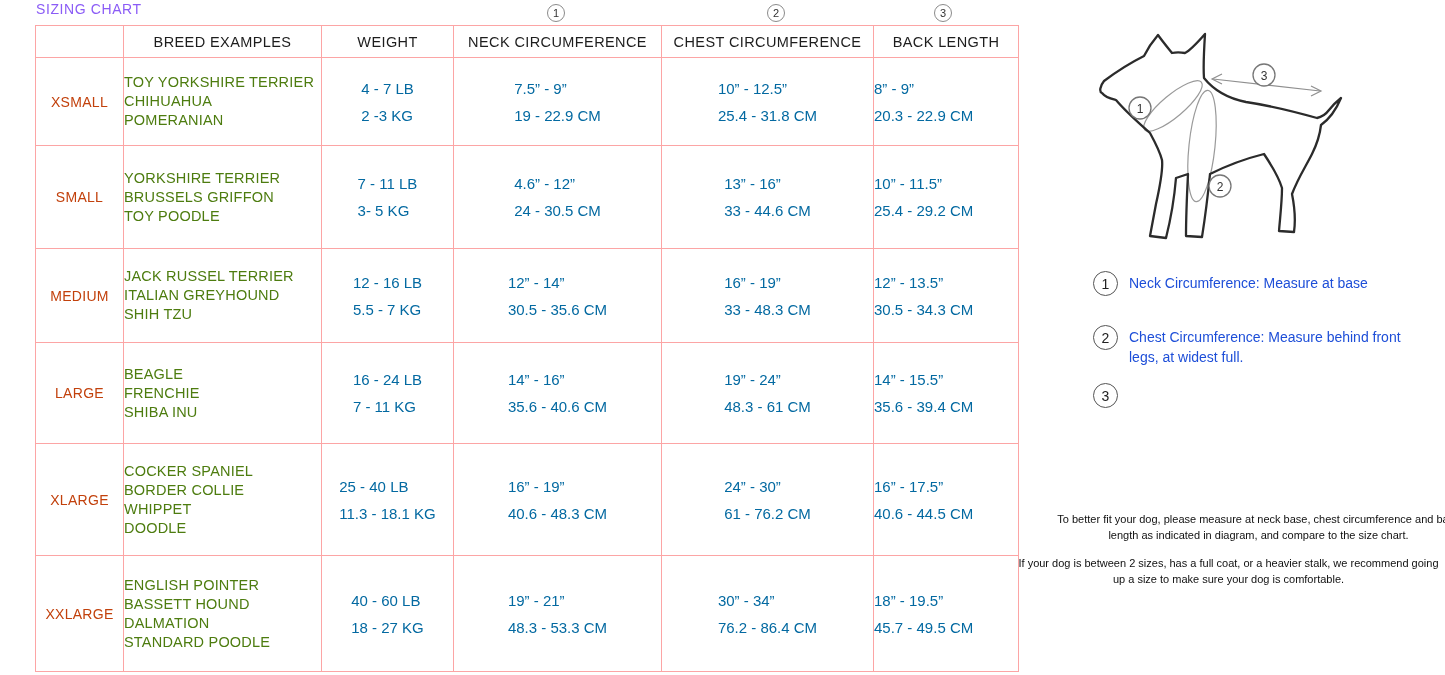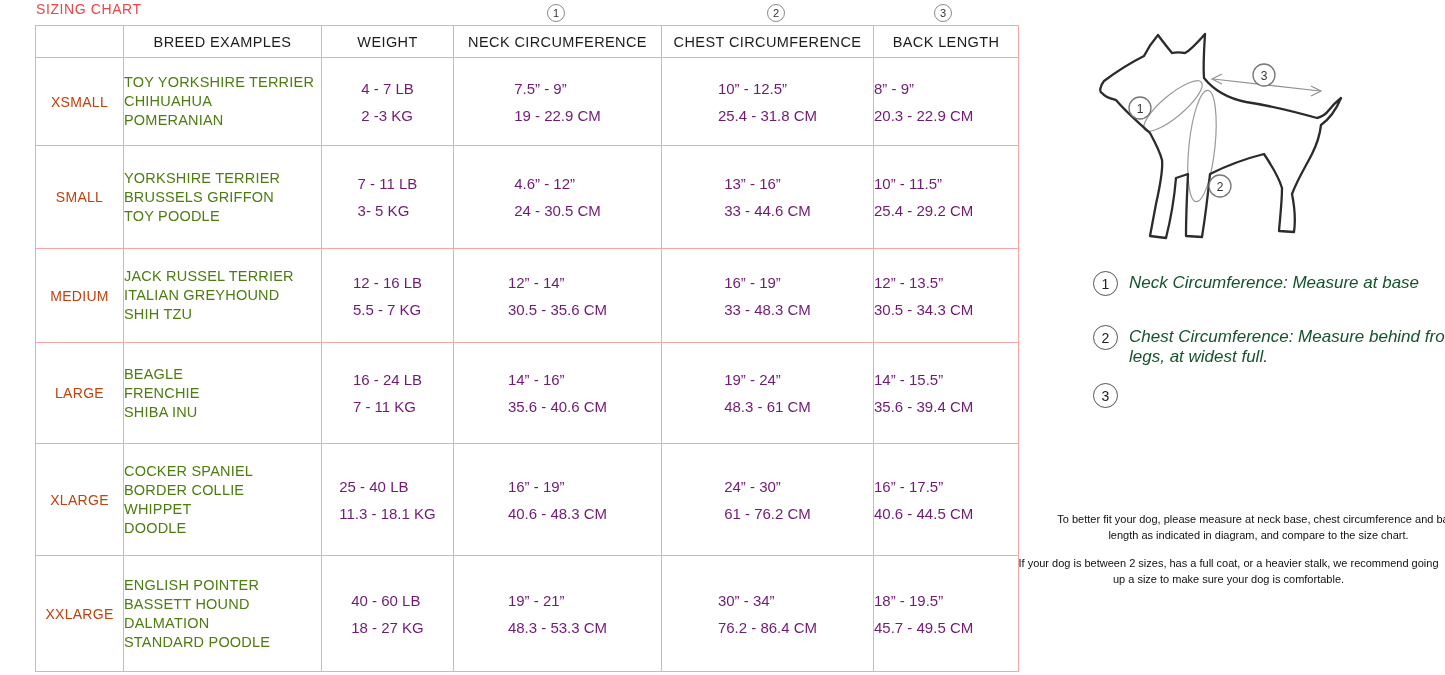--- a/index.html
+++ b/index.html
@@ -1,47 +1,47 @@
 <!DOCTYPE html>
 <html><head>
 <meta charset="utf-8">
 <style>
   html,body{margin:0;padding:0;background:#fff;}
   body{width:1445px;height:675px;overflow:hidden;}
   .stage{position:relative;width:1445px;height:675px;font-family:"Liberation Sans",sans-serif;color:#222;background:#fff;}
-  .title{position:absolute;left:36px;top:1px;font-size:14px;letter-spacing:0.6px;color:#ef4444;}
+  .title{position:absolute;left:36px;top:1px;font-size:14px;letter-spacing:0.6px;color:#8b5cf6;}
 
   
   .colmark{position:absolute;top:4px;width:18px;height:18px;border:1px solid #8b8b8b;border-radius:50%;
            display:flex;align-items:center;justify-content:center;font-size:11px;color:#333;background:#fff;box-sizing:border-box;}
   .cm1{left:547px;} .cm2{left:767px;} .cm3{left:934px;}
 
   table.sizing{position:absolute;left:35px;top:25px;border-collapse:collapse;table-layout:fixed;width:983px;}
   table.sizing th,table.sizing td{border:1px solid #fca5a5;padding:0;vertical-align:middle;}
   thead tr{height:32px;}
   tbody tr:nth-child(1){height:88px;}
   tbody tr:nth-child(2){height:103px;}
   tbody tr:nth-child(3){height:94px;}
   tbody tr:nth-child(4){height:101px;}
   tbody tr:nth-child(5){height:112px;}
   tbody tr:nth-child(6){height:116px;}
   th{font-weight:normal;font-size:14.5px;letter-spacing:0.4px;color:#1d1d1d;text-align:center;}
   th.c-back{vertical-align:bottom;padding-bottom:4px;}
   td.size-cell{text-align:center;font-size:14px;letter-spacing:0.3px;color:#c2410c;}
   td.breed-cell{padding-left:9px;font-size:14.5px;line-height:19px;letter-spacing:0.2px;color:#4d7c0f;}
-  td.val-cell{text-align:center;font-size:15px;color:#701a75;}
+  td.val-cell{text-align:center;font-size:15px;color:#0369a1;}
   td.val-cell .cellblock{display:inline-block;text-align:left;line-height:27px;}
   td.back-cell{text-align:left;padding-left:16px;}
 
   
   .legend-row{position:absolute;left:1093px;display:flex;gap:11px;align-items:flex-start;}
   .lr1{top:271px;} .lr2{top:325px;} .lr3{top:383px;}
   .legend-circle{width:25px;height:25px;border:1.4px solid #555;border-radius:50%;box-sizing:border-box;
                  display:flex;align-items:center;justify-content:center;font-size:14px;color:#222;flex:0 0 auto;background:#fff;}
-  .legend-text{font-size:17px;line-height:20px;color:#14532d;padding-top:2px;font-style:italic;}
+  .legend-text{font-size:14px;line-height:20px;color:#1d4ed8;padding-top:2px;}
   .legend-text div{white-space:nowrap;}
 
   
   .note{position:absolute;text-align:center;font-size:11px;line-height:15.5px;color:#101010;}
   .n1{left:1018px;top:512px;width:427px;padding-left:27px;}
   .n2{left:1012px;top:556px;width:433px;}
 
   svg text{font-family:"Liberation Sans",sans-serif;}
 </style>
 </head>

